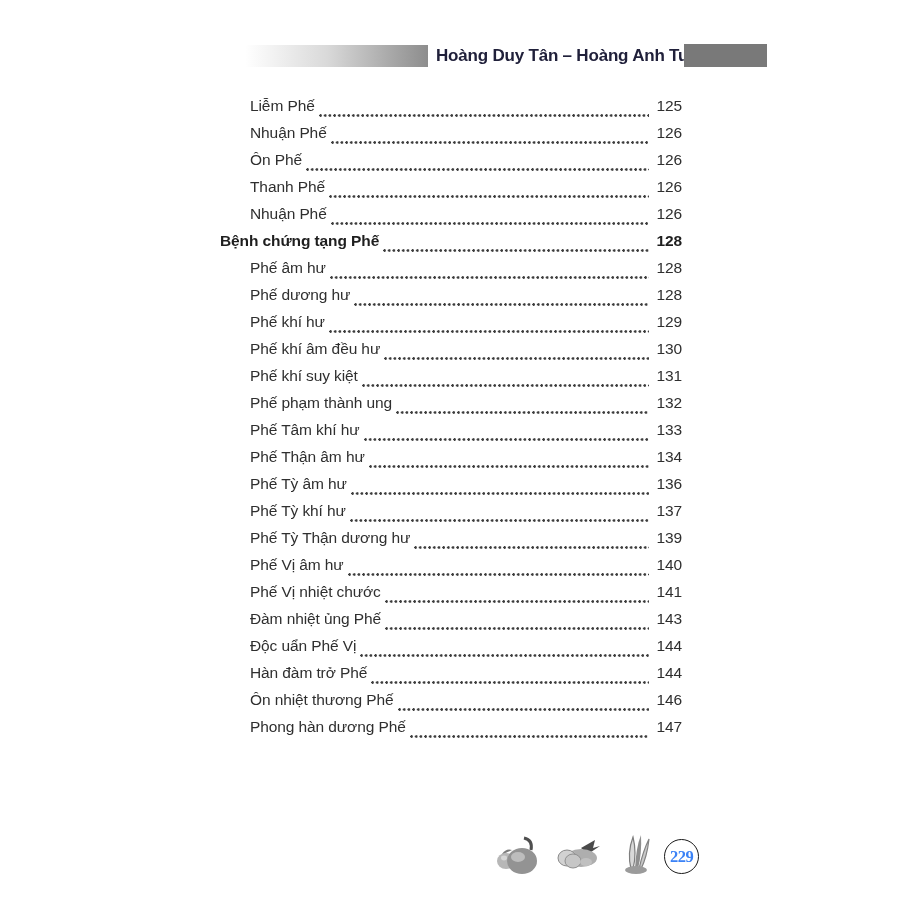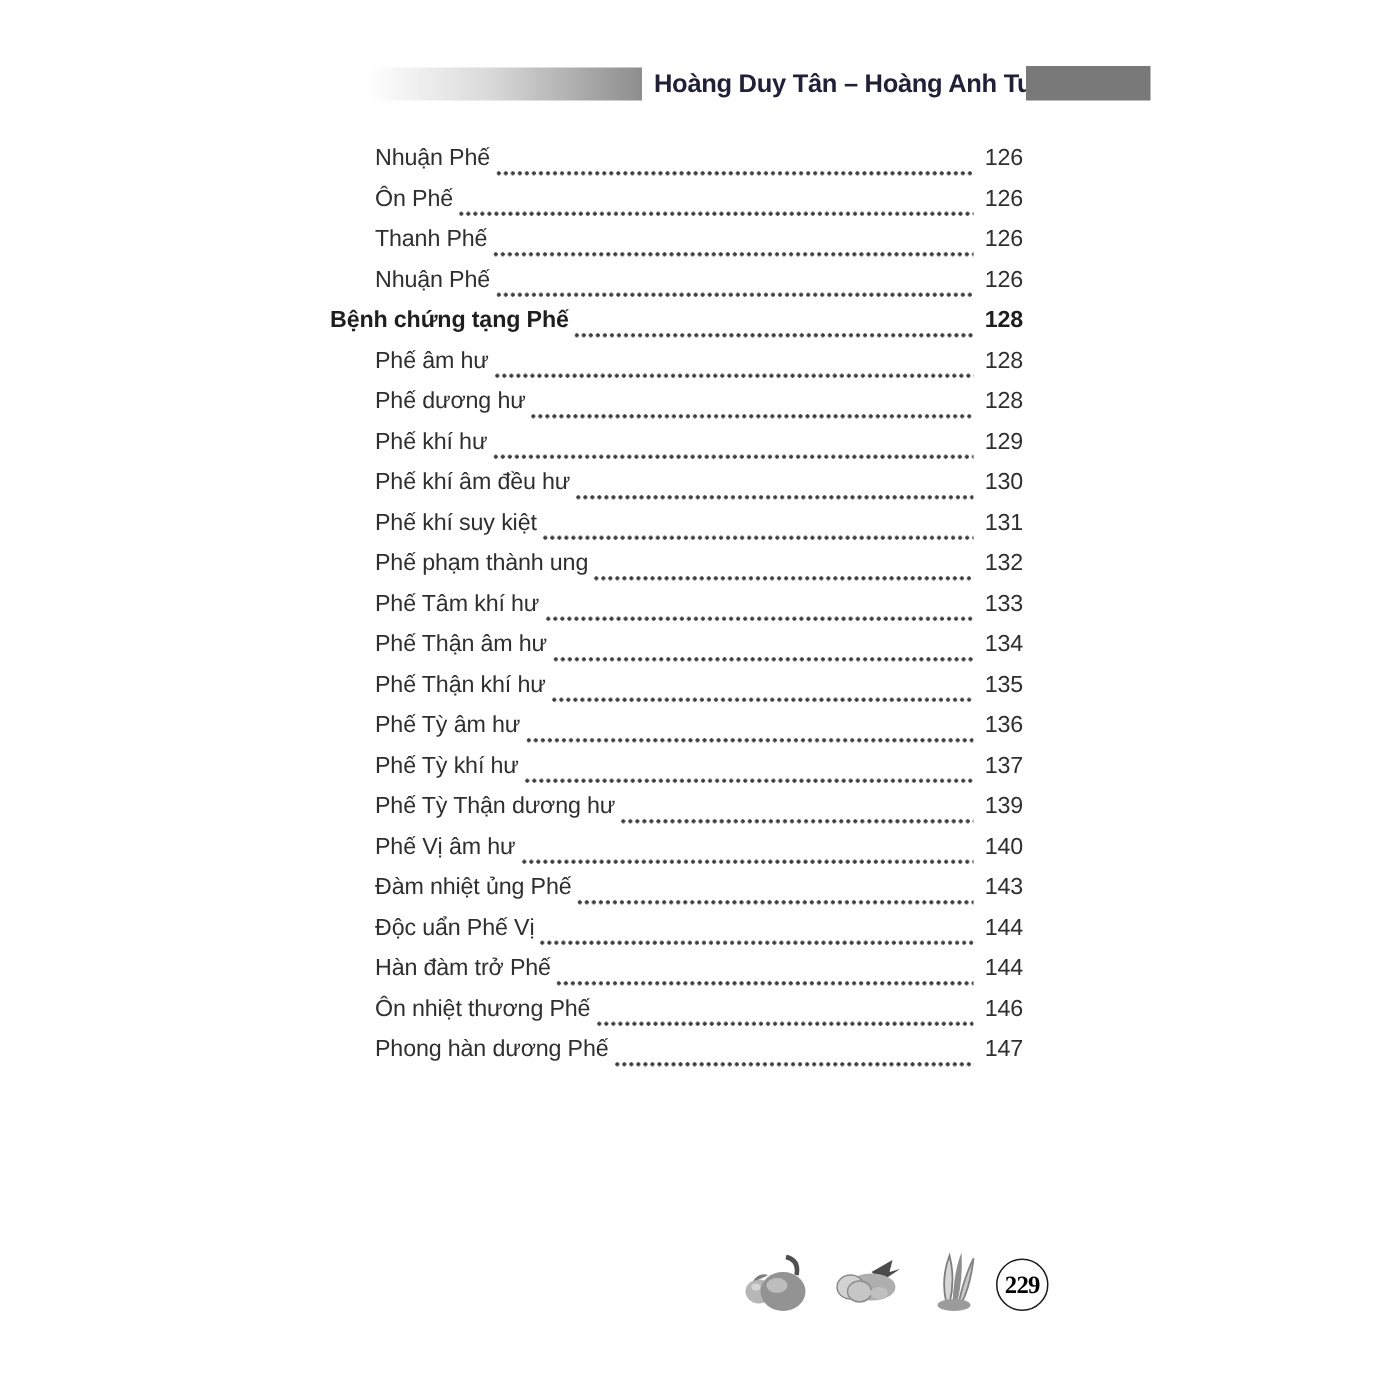--- a/index.html
+++ b/index.html
@@ -40,35 +40,40 @@
     background-size:4.7px 3px;background-repeat:repeat-x;
   }
   .pageno{min-width:30px;text-align:right;white-space:nowrap;}
 
   
   .footer-art{position:absolute;}
   .badge{
     position:absolute;left:664px;top:839px;width:33px;height:33px;
     border:1.6px solid #1a1a1a;border-radius:50%;
     display:flex;align-items:center;justify-content:center;
-    font-family:"Liberation Serif",serif;font-size:16.5px;font-weight:bold;color:#000000;
+    font-family:"Liberation Serif",serif;font-size:16.5px;font-weight:bold;color:#3b82f6;
     letter-spacing:-0.5px;
   }
 </style>
 </head>
 <body>
 
 <div class="page">
 
   <div class="hdr-grad"></div>
   <div class="hdr-title">Hoàng Duy Tân – Hoàng Anh Tuấn</div>
   <div class="hdr-block"></div>
 
   <div class="toc">
       <div class="row">
+      <span class="label">Liễm Phế</span>
+      <span class="leader"></span>
+      <span class="pageno">125</span>
+    </div>
+      <div class="row">
       <span class="label">Nhuận Phế</span>
       <span class="leader"></span>
       <span class="pageno">126</span>
     </div>
       <div class="row">
       <span class="label">Ôn Phế</span>
       <span class="leader"></span>
       <span class="pageno">126</span>
     </div>
       <div class="row">
@@ -120,43 +125,43 @@
       <span class="label">Phế Tâm khí hư</span>
       <span class="leader"></span>
       <span class="pageno">133</span>
     </div>
       <div class="row">
       <span class="label">Phế Thận âm hư</span>
       <span class="leader"></span>
       <span class="pageno">134</span>
     </div>
       <div class="row">
-      <span class="label">Phế Thận khí hư</span>
-      <span class="leader"></span>
-      <span class="pageno">135</span>
-    </div>
-      <div class="row">
       <span class="label">Phế Tỳ âm hư</span>
       <span class="leader"></span>
       <span class="pageno">136</span>
     </div>
       <div class="row">
       <span class="label">Phế Tỳ khí hư</span>
       <span class="leader"></span>
       <span class="pageno">137</span>
     </div>
       <div class="row">
       <span class="label">Phế Tỳ Thận dương hư</span>
       <span class="leader"></span>
       <span class="pageno">139</span>
     </div>
       <div class="row">
       <span class="label">Phế Vị âm hư</span>
       <span class="leader"></span>
       <span class="pageno">140</span>
+    </div>
+      <div class="row">
+      <span class="label">Phế Vị nhiệt chước</span>
+      <span class="leader"></span>
+      <span class="pageno">141</span>
     </div>
       <div class="row">
       <span class="label">Đàm nhiệt ủng Phế</span>
       <span class="leader"></span>
       <span class="pageno">143</span>
     </div>
       <div class="row">
       <span class="label">Độc uẩn Phế Vị</span>
       <span class="leader"></span>
       <span class="pageno">144</span>

